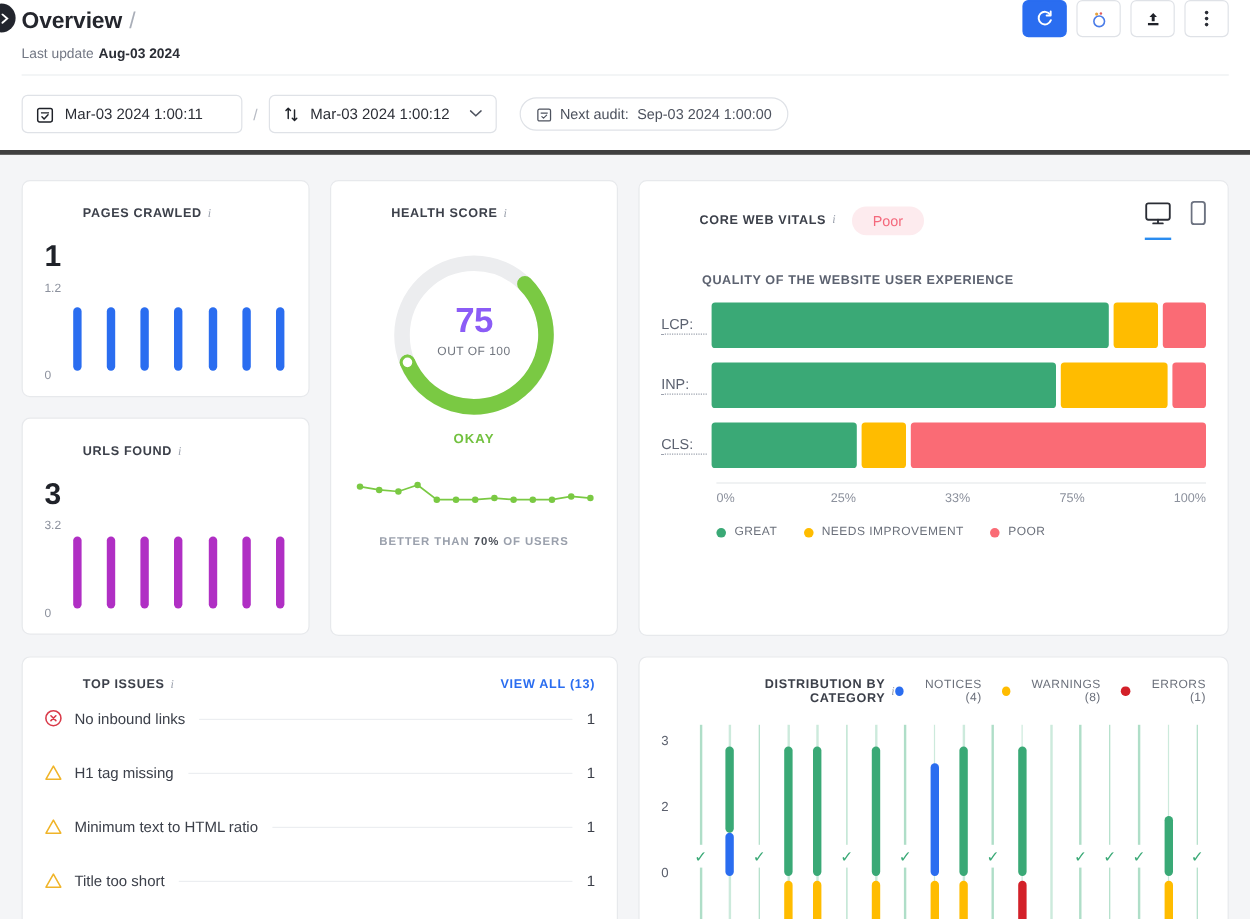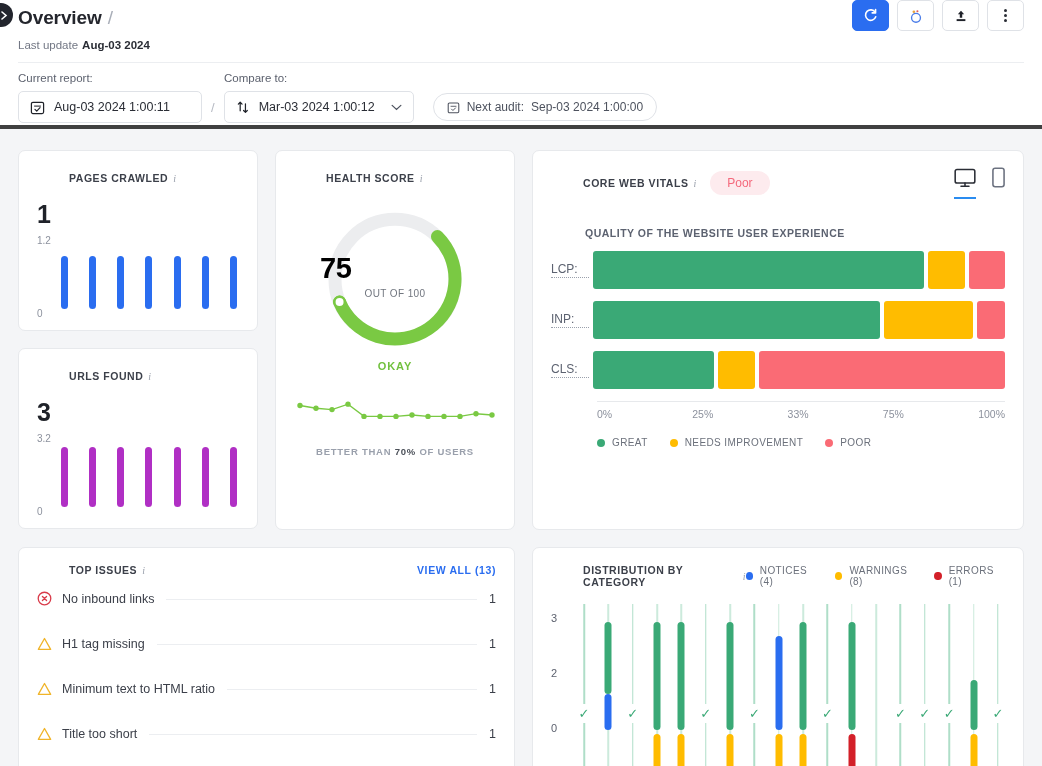--- a/index.html
+++ b/index.html
@@ -91,22 +91,22 @@
   .mini .axtop { top: -2px; }
   .mini .axbot { bottom: -4px; }
   .mini .bars { position: absolute; left: 24px; right: 2px; top: 8px; bottom: 6px; display: flex; justify-content: space-between; align-items: flex-end; }
   .mini .bar { width: 7px; border-radius: 4px; height: 100%; }
 
   
   .card-health { width: 240px; padding: 17px 18px 0 18px; }
   .gauge { position: relative; width: 150px; height: 150px; margin: 18px auto 0 auto; }
   .gauge svg { display: block; }
   .gauge .score {
-    position: absolute; left: 0; right: 0; top: 48px; text-align: left;
-    font-size: 29px; font-weight: bold; color: #000000; letter-spacing: -0.5px;
+    position: absolute; left: 0; right: 0; top: 48px; text-align: center;
+    font-size: 29px; font-weight: bold; color: #8b5cf6; letter-spacing: -0.5px;
   }
   .gauge .outof { position: absolute; left: 0; right: 0; top: 84px; text-align: center;
     font-size: 10px; color: #71767f; letter-spacing: 0.4px; }
   .health-status { text-align: center; font-size: 11px; font-weight: bold; color: #72c13f; letter-spacing: 0.9px; margin-top: 6px; }
   .spark { margin-top: 18px; height: 46px; }
   .better { text-align: center; font-size: 9.5px; color: #9aa0ac; letter-spacing: 0.75px; margin-top: 10px; font-weight: 600; }
   .better b { color: #4b5059; }
 
   
   .card-cwv { flex: 1; padding: 16px 18px 0 18px; }
@@ -135,21 +135,21 @@
   .row2 { display: flex; gap: 17px; margin-top: 17px; height: 250px; }
   .card-issues { width: 497px; padding: 16px 18px 0 18px; }
   .issues-head { display: flex; align-items: center; }
   .viewall { margin-left: auto; font-size: 10.5px; color: #2a6df0; letter-spacing: 0.6px; cursor: pointer; font-weight: 600; }
   .issue { display: flex; align-items: center; height: 45px; font-size: 12.5px; color: #3c404a; }
   .issue .ilabel { white-space: nowrap; }
   .issue .dotfill { flex: 1; border-bottom: 1px solid #eceef1; margin: 0 12px; position: relative; top: 1px; }
   .issue .icount { font-size: 12.5px; color: #3c404a; }
 
   .card-dist { flex: 1; padding: 16px 18px 0 18px; overflow: hidden; }
-  .dist-head { display: flex; align-items: center; }
+  .dist-head { display: flex; align-items: center; text-align: right; }
   .dist-legend { margin-left: auto; display: flex; gap: 17px; }
   .dist-chart { position: relative; height: 190px; margin-top: 16px; }
   .dist-yaxis { position: absolute; left: 0; top: 0; bottom: 0; width: 22px; }
   .dist-yaxis span { position: absolute; font-size: 11px; color: #5c616e; }
   .dist-cols { position: absolute; left: 26px; right: 0; top: 0; bottom: 0; display: flex; justify-content: space-between; }
   .dcol { width: 14px; position: relative; display: flex; flex-direction: column; align-items: center; }
   .dcol .guide { position: absolute; top: 0; bottom: 0; width: 1.5px; background: #6ec39a; left: 50%; transform: translateX(-50%); }
   .dcol .stack { position: absolute; left: 50%; transform: translateX(-50%); width: 7px; display: flex; flex-direction: column; }
   .dcol .sseg { width: 7px; border-radius: 4px; }
   .dcol .check { position: absolute; left: 50%; transform: translateX(-50%); color: #3aa976; font-size: 13px; background: #fff; padding: 2px 0; }
@@ -200,34 +200,30 @@
       </div>
     </div>
 
     <div class="lastupdate">
       <span>Last update</span><b>Aug-03 2024</b>
     </div>
 
     <div class="hr-line"></div>
 
     <div class="ctrl-row">
-      <div class="ctrl-labels">
-        <span class="l1">Current report:</span>
-        <span>Compare to:</span>
-      </div>
       <div class="ctrl-fields">
         <div class="pickbox current">
           <span class="ico">
             <svg width="15" height="15" viewBox="0 0 16 16">
                 <rect x="1.5" y="2.5" width="13" height="12" rx="1.6" stroke="#1f2229" stroke-width="1.3" fill="none"></rect>
                 <path d="M4.4 6.5 L11.6 6.5" stroke="#1f2229" stroke-width="1.1"></path>
                 <path d="M5.3 10 L7.2 11.9 L10.7 8.2" stroke="#1f2229" stroke-width="1.3" fill="none" stroke-linecap="round" stroke-linejoin="round"></path>
               </svg>
           </span>
-          <span>Aug-03 2024 1:00:11</span>
+          <span>Mar-03 2024 1:00:11</span>
         </div>
         <span class="slash">/</span>
         <div class="pickbox compare">
           <span class="ico">
             <svg width="14" height="15" viewBox="0 0 14 16">
                 <path d="M4 11.5 L4 2.6 M2 4.4 L4 2.4 L6 4.4" stroke="#1f2229" stroke-width="1.3" fill="none" stroke-linecap="round" stroke-linejoin="round"></path>
                 <path d="M9.6 4 L9.6 13 M7.6 11.2 L9.6 13.2 L11.6 11.2" stroke="#1f2229" stroke-width="1.3" fill="none" stroke-linecap="round" stroke-linejoin="round"></path>
               </svg>
           </span>
           <span>Mar-03 2024 1:00:12</span>

